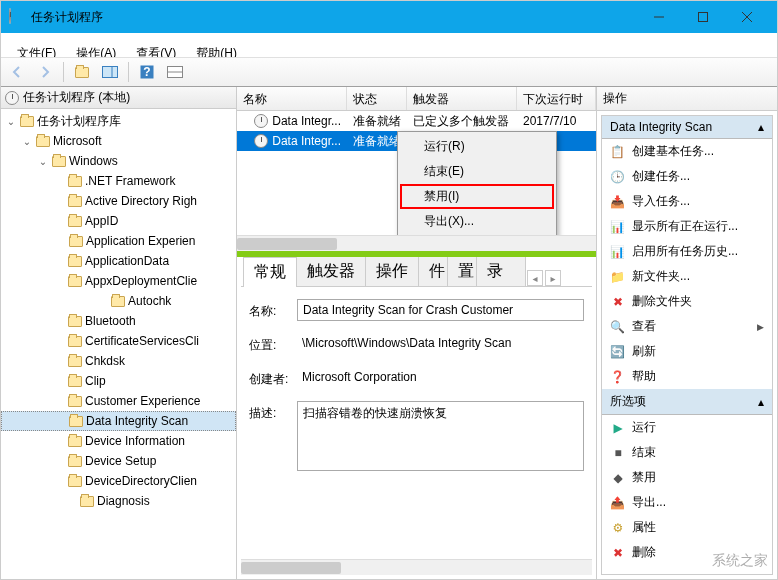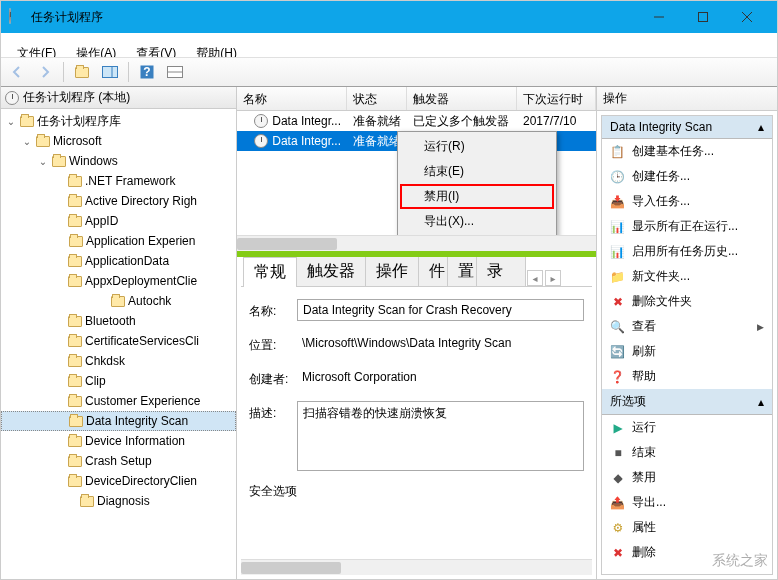--- a/index.html
+++ b/index.html
@@ -243,21 +243,21 @@
           <div class="tree-item" style="padding-left: 64px;">
             <span class="tree-icon">
               <span class="folder"></span>
             </span>
             <span>Device Information</span>
           </div>
           <div class="tree-item" style="padding-left: 64px;">
             <span class="tree-icon">
               <span class="folder"></span>
             </span>
-            <span>Crash Setup</span>
+            <span>Device Setup</span>
           </div>
           <div class="tree-item" style="padding-left: 64px;">
             <span class="tree-icon">
               <span class="folder"></span>
             </span>
             <span>DeviceDirectoryClien</span>
           </div>
           <div class="tree-item" style="padding-left: 76px;">
             <span class="tree-icon">
               <span class="folder"></span>
@@ -318,35 +318,34 @@
         <div class="tab">操作</div>
         <div class="tab" style="overflow:hidden;max-width:30px">条件</div>
         <div class="tab" style="overflow:hidden;max-width:30px">设置</div>
         <div class="tab" style="overflow:hidden;max-width:50px">历史记录</div>
         <div class="tab-nav">◂</div>
         <div class="tab-nav">▸</div>
       </div>
       <div class="detail-body">
         <div class="field">
           <div class="field-label">名称:</div>
-          <div class="field-input">Data Integrity Scan for Crash Recovery</div>
+          <div class="field-input">Data Integrity Scan for Crash Customer</div>
         </div>
         <div class="field">
           <div class="field-label">位置:</div>
           <div class="field-input" style="border:none">\Microsoft\Windows\Data Integrity Scan</div>
         </div>
         <div class="field">
           <div class="field-label">创建者:</div>
           <div class="field-input" style="border:none">Microsoft Corporation</div>
         </div>
         <div class="field">
           <div class="field-label">描述:</div>
           <div class="field-input textarea">扫描容错卷的快速崩溃恢复</div>
         </div>
-        <div style="margin-top:8px">安全选项</div>
       </div>
       <div class="sbx">
           <div class="sb-h"></div>
           <div class="sb-corner"></div>
         </div>
     </div>
   </div>
 
   <div class="actions">
     <div class="actions-hdr">

